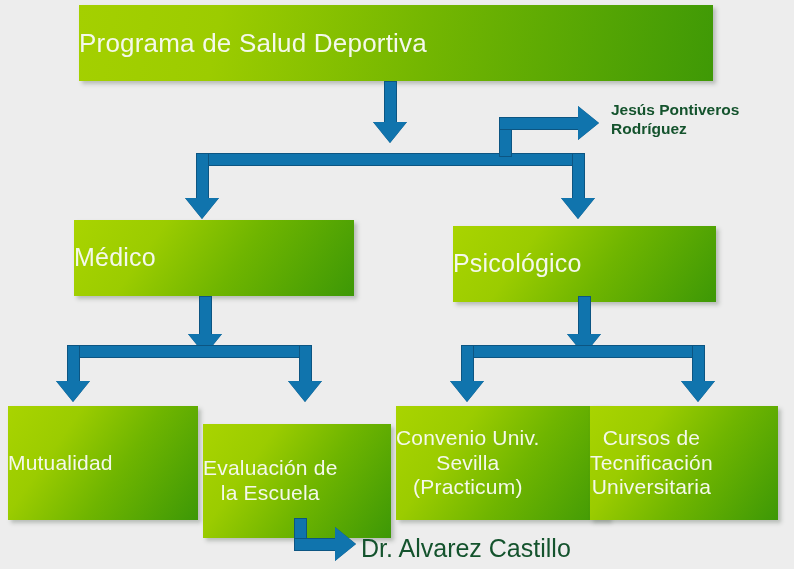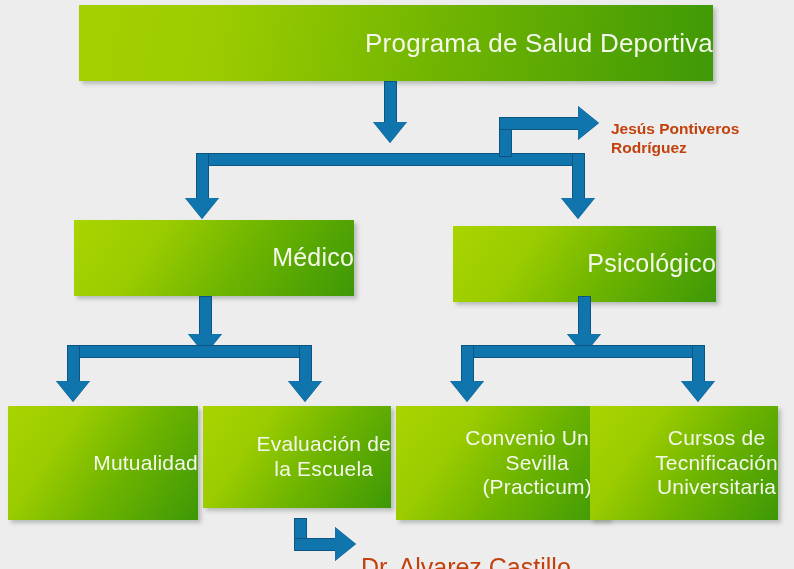--- a/index.html
+++ b/index.html
@@ -20,21 +20,21 @@
     background: #ededed;
   }
   
   .gbox {
     position: absolute;
     box-sizing: border-box;
     background: linear-gradient(125deg, #a9d400 0%, #9bcc00 28%, #6fb500 58%, #3d9806 100%);
     box-shadow: 3px 3px 4px rgba(120,130,120,0.45);
     display: flex;
     align-items: center;
-    justify-content: flex-end;
+    justify-content: flex-start;
     text-align: center;
     color: #f4f8ea;
     line-height: 1.18;
     letter-spacing: 0.2px;
     font-weight: 400;
   }
   .gbox.title-box {
     background: linear-gradient(100deg, #a4d000 0%, #9ccc00 22%, #73b601 55%, #3f9906 100%);
     font-size: 26px;
   }
@@ -66,23 +66,22 @@
     width: 0;
     height: 0;
     border-top: 17px solid transparent;
     border-bottom: 17px solid transparent;
     border-left: 21px solid #1074ad;
     filter: drop-shadow(0 0 0.6px rgba(10,60,95,0.85));
   }
   
   .side-label {
     position: absolute;
-    color: #c2410c;
+    color: #14532d;
     line-height: 1.22;
-    margin-top: 19px;
   }
   #label-jesus {
     font-size: 15.5px;
     font-weight: 700;
   }
   #label-doctor {
     font-size: 25px;
     font-weight: 400;
   }
 </style>
@@ -140,21 +139,21 @@
   <div class="bar vbar" style="left:461px; top:345px; width:13px; height:38px;"></div>
   <div class="arrow-down" style="left:450px; top:381px;"></div>
 
   <div class="bar vbar" style="left:692px; top:345px; width:13px; height:38px;"></div>
   <div class="arrow-down" style="left:681px; top:381px;"></div>
 
   <div class="gbox leaf-box" style="left:8px; top:406px; width:190px; height:114px; white-space:pre-line;">
     <span>Mutualidad</span>
   </div>
 
-  <div class="gbox leaf-box" style="left:203px; top:406px; width:188px; height:102px; white-space:pre-line;">
+  <div class="gbox leaf-box" style="left:203px; top:424px; width:188px; height:114px; white-space:pre-line;">
     <span>Evaluación de
 la Escuela</span>
   </div>
 
   <div class="gbox leaf-box" style="left:396px; top:406px; width:213px; height:114px; white-space:pre-line;">
     <span>Convenio Univ.
 Sevilla
 (Practicum)</span>
   </div>
 

